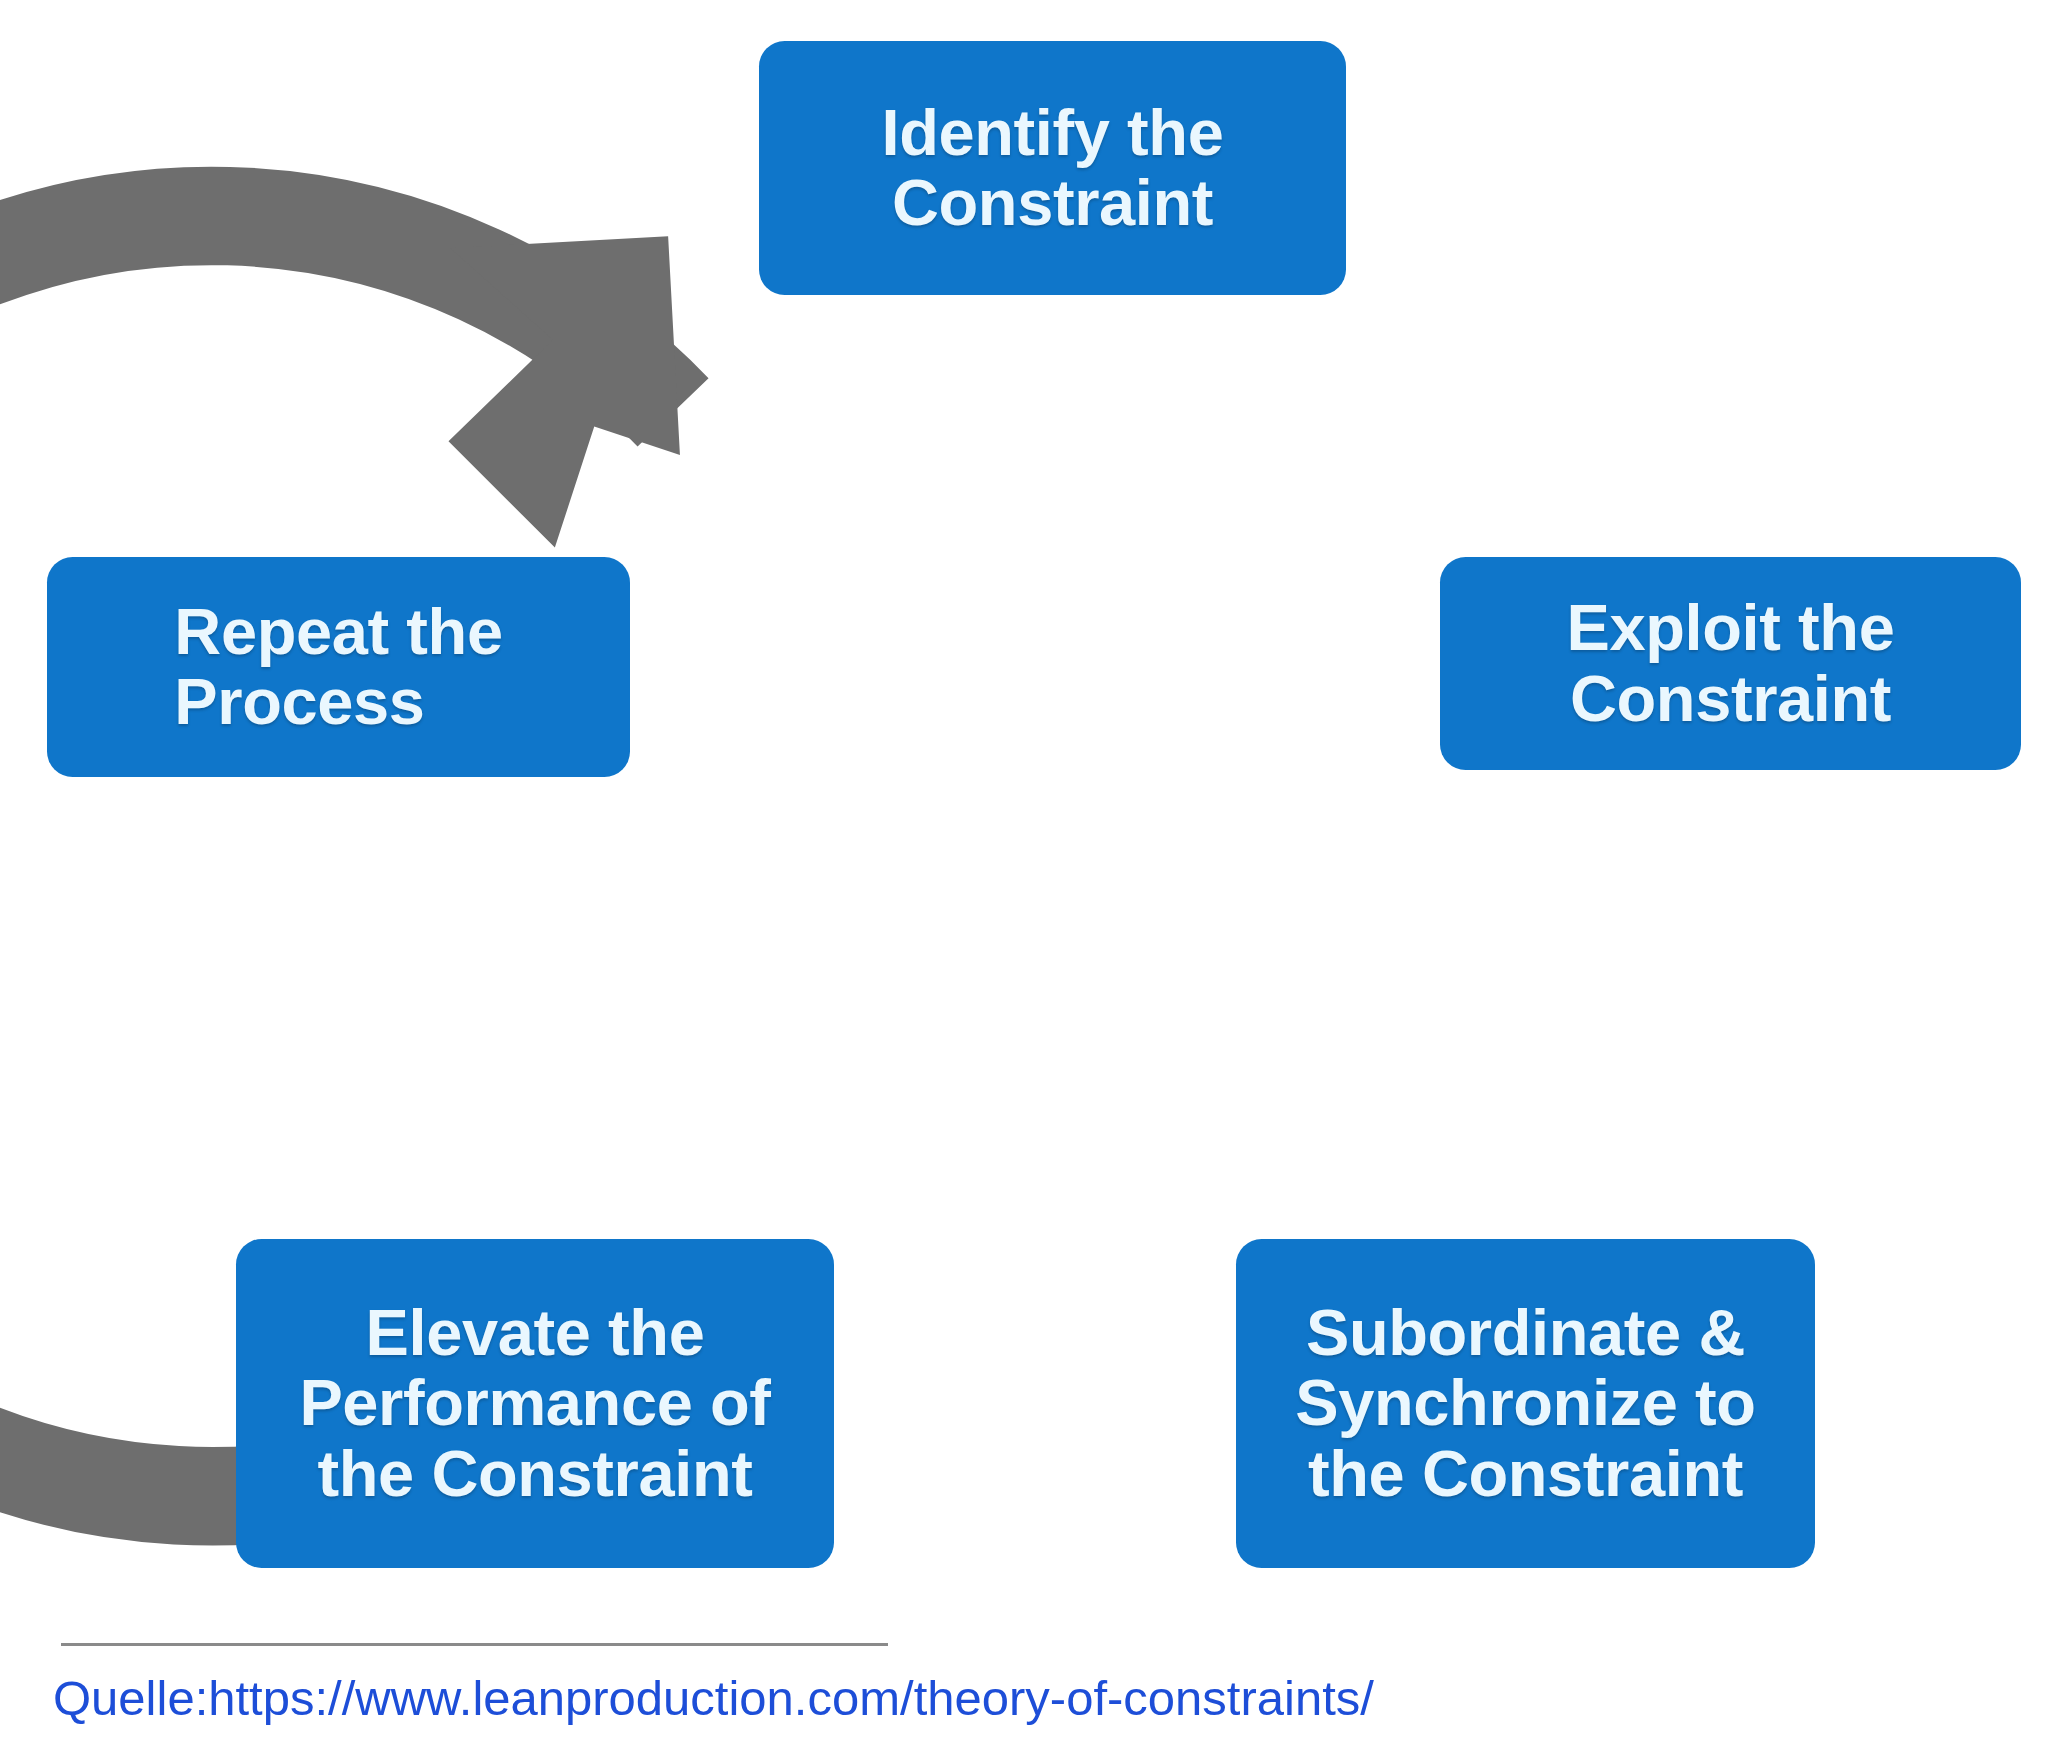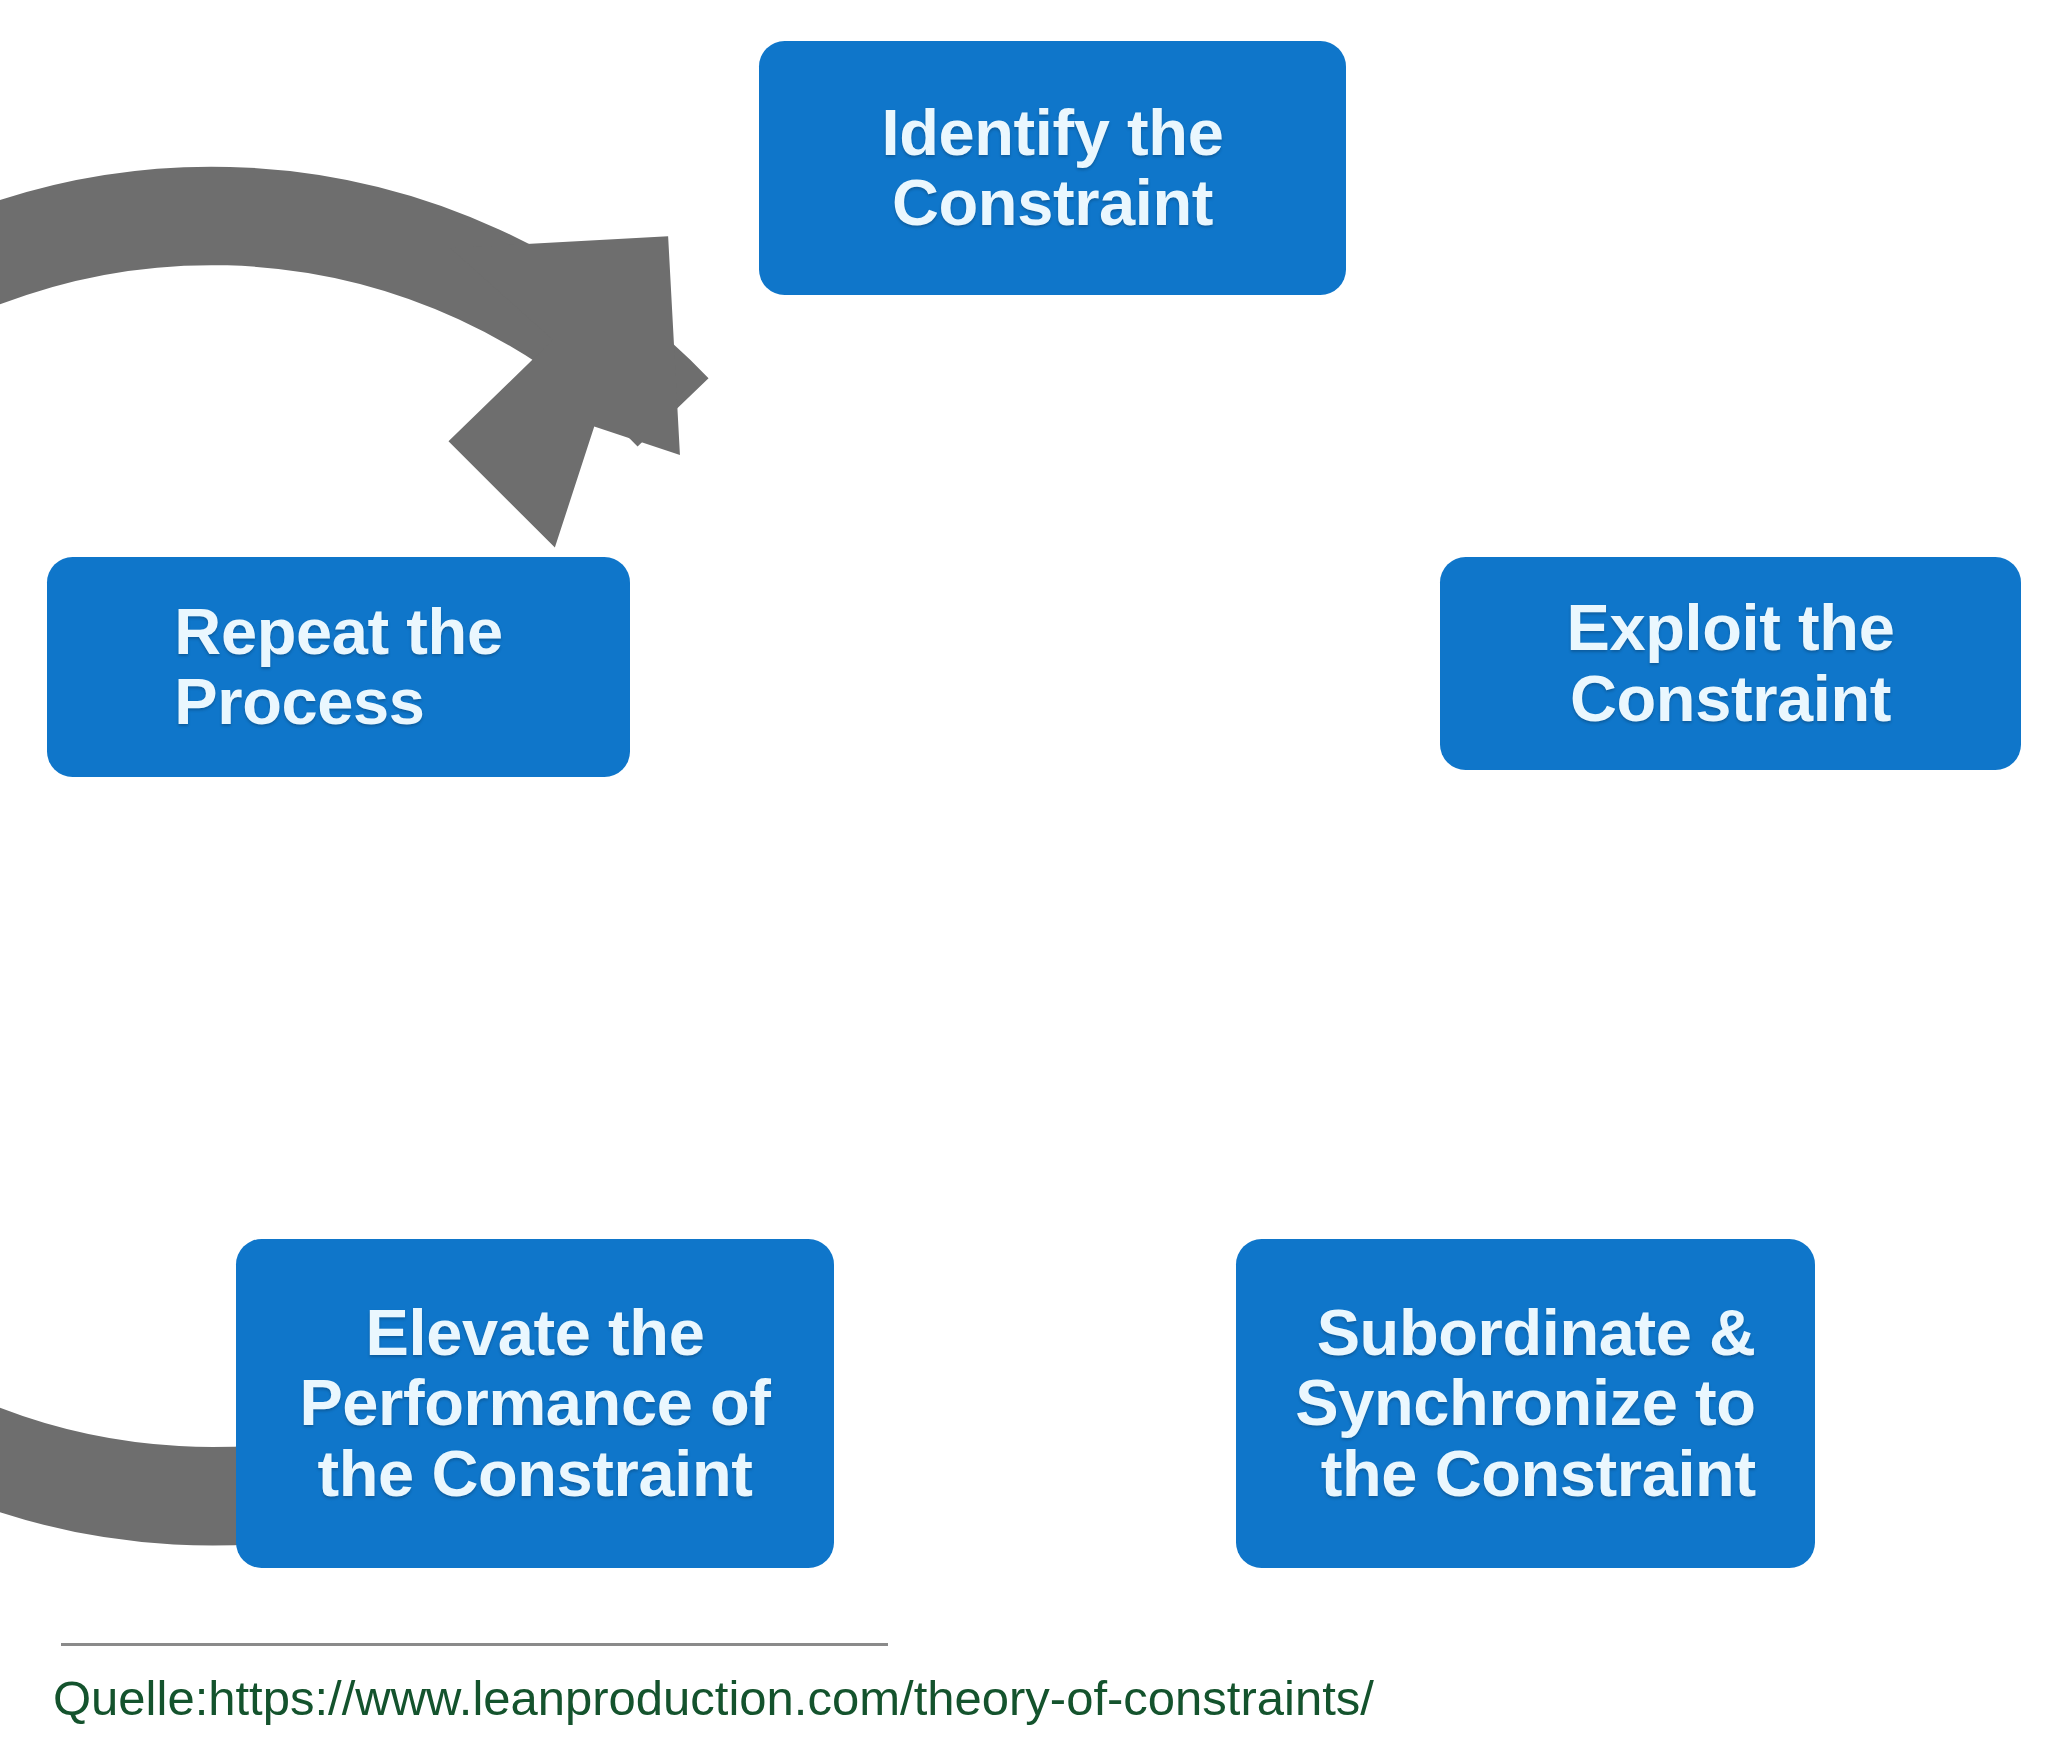--- a/index.html
+++ b/index.html
@@ -46,21 +46,21 @@
 
   
   #node-identify   { left: 759px;  top: 41px;   width: 587px; height: 254px; }
   #node-exploit    { left: 1440px; top: 557px;  width: 581px; height: 213px; }
   #node-subordinate{ left: 1236px; top: 1239px; width: 579px; height: 329px; }
   #node-elevate    { left: 236px;  top: 1239px; width: 598px; height: 329px; }
   #node-repeat     { left: 47px;   top: 557px;  width: 583px; height: 220px; }
 
   #node-identify .node-label   { text-align: center; }
   #node-exploit .node-label    { text-align: center; }
-  #node-subordinate .node-label{ text-align: right; }
+  #node-subordinate .node-label{ text-align: center; }
   #node-elevate .node-label    { text-align: center; }
   #node-repeat .node-label     { text-align: left; }
 
   
   #footer {
     position: absolute;
     left: 0;
     top: 1635px;
     width: 2069px;
     height: 124px;
@@ -70,21 +70,21 @@
     left: 61px;
     top: 7.9px;
     width: 827px;
     height: 0;
     border-top: 3.9px solid #8a8a8a;
   }
   #footer-text {
     position: absolute;
     left: 53px;
     top: 35px;
-    color: #14532d;
+    color: #1d4ed8;
     font-family: "Liberation Sans", sans-serif;
     font-size: 49px;
     font-weight: normal;
     white-space: nowrap;
   }
 </style>
 </head>
 <body>
 
 <div id="page">

